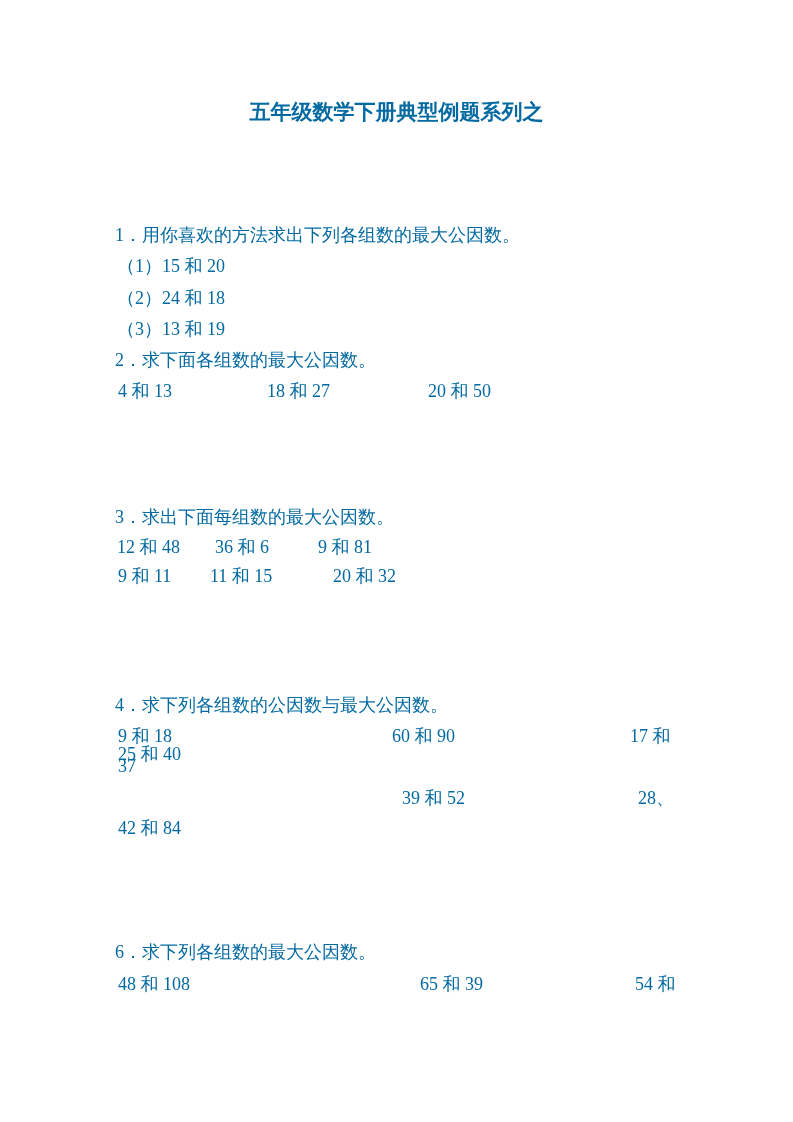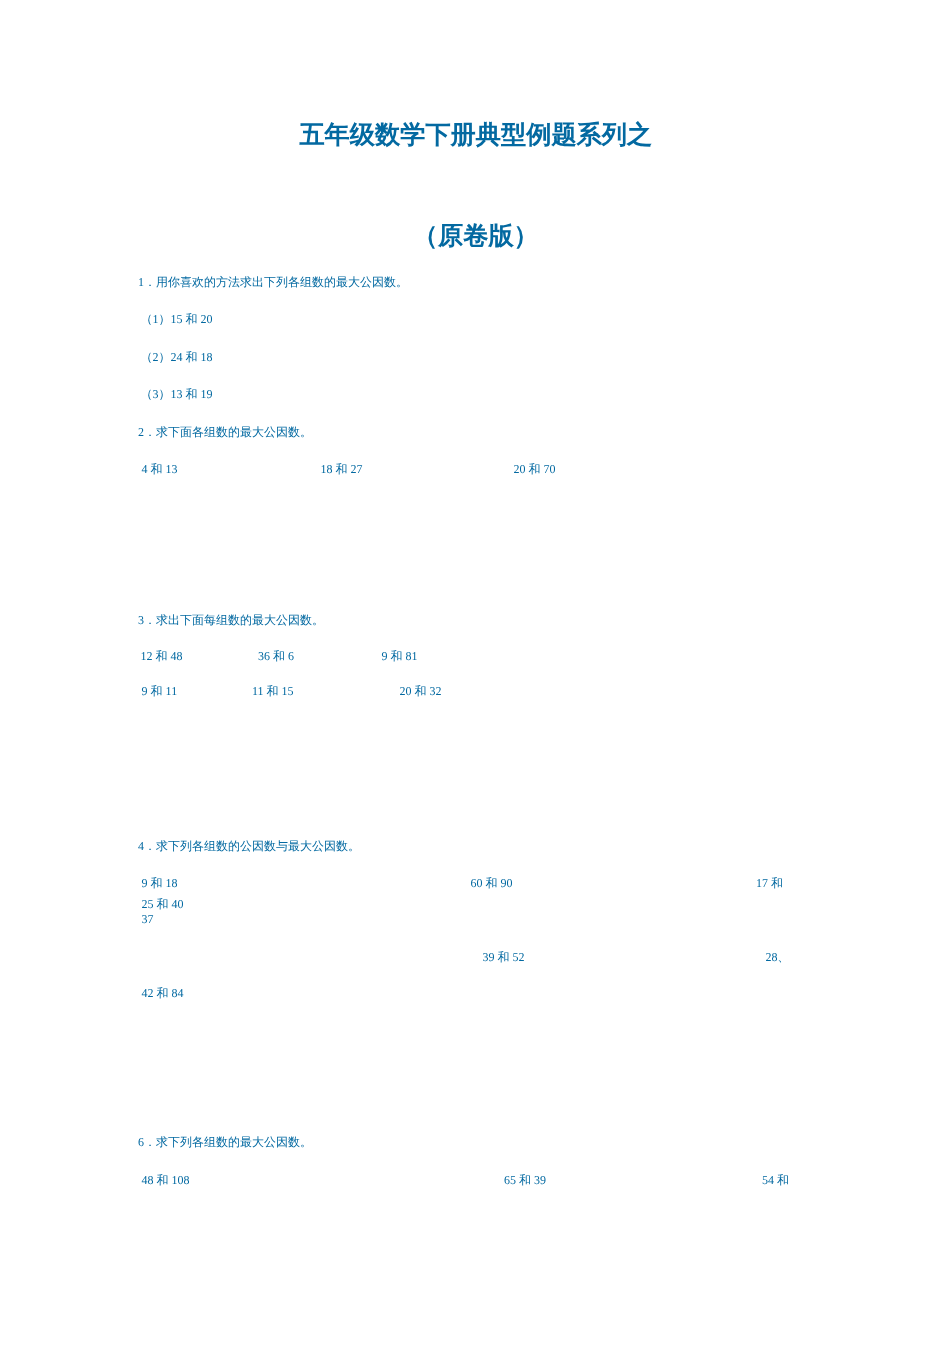--- a/index.html
+++ b/index.html
@@ -21,42 +21,41 @@
     left: 0;
     right: 0;
     text-align: center;
     font-size: 21px;
     font-weight: bold;
     line-height: 26px;
     white-space: pre;
   }
   .t {
     position: absolute;
-    font-size: 10px;
+    font-size: 18px;
     line-height: 17px;
     white-space: pre;
   }
 </style>
 </head>
 <body>
 
 <div class="page">
 
   <div class="title" style="top:99px">五年级数学下册典型例题系列之</div>
-  <div class="title" style="top:183px">（原卷版）</div>
 
   <span class="t" style="top:227px;left:115px">1．用你喜欢的方法求出下列各组数的最大公因数。</span>
   <span class="t" style="top:258px;left:117px">（1）15 和 20</span>
   <span class="t" style="top:290px;left:117px">（2）24 和 18</span>
   <span class="t" style="top:321px;left:117px">（3）13 和 19</span>
 
   <span class="t" style="top:352px;left:115px">2．求下面各组数的最大公因数。</span>
   <span class="t" style="top:383px;left:118px">4 和 13</span>
   <span class="t" style="top:383px;left:267px">18 和 27</span>
-  <span class="t" style="top:383px;left:428px">20 和 70</span>
+  <span class="t" style="top:383px;left:428px">20 和 50</span>
 
   <span class="t" style="top:509px;left:115px">3．求出下面每组数的最大公因数。</span>
   <span class="t" style="top:539px;left:117px">12 和 48</span>
   <span class="t" style="top:539px;left:215px">36 和 6</span>
   <span class="t" style="top:539px;left:318px">9 和 81</span>
   <span class="t" style="top:568px;left:118px">9 和 11</span>
   <span class="t" style="top:568px;left:210px">11 和 15</span>
   <span class="t" style="top:568px;left:333px">20 和 32</span>
 
   <span class="t" style="top:697px;left:115px">4．求下列各组数的公因数与最大公因数。</span>

